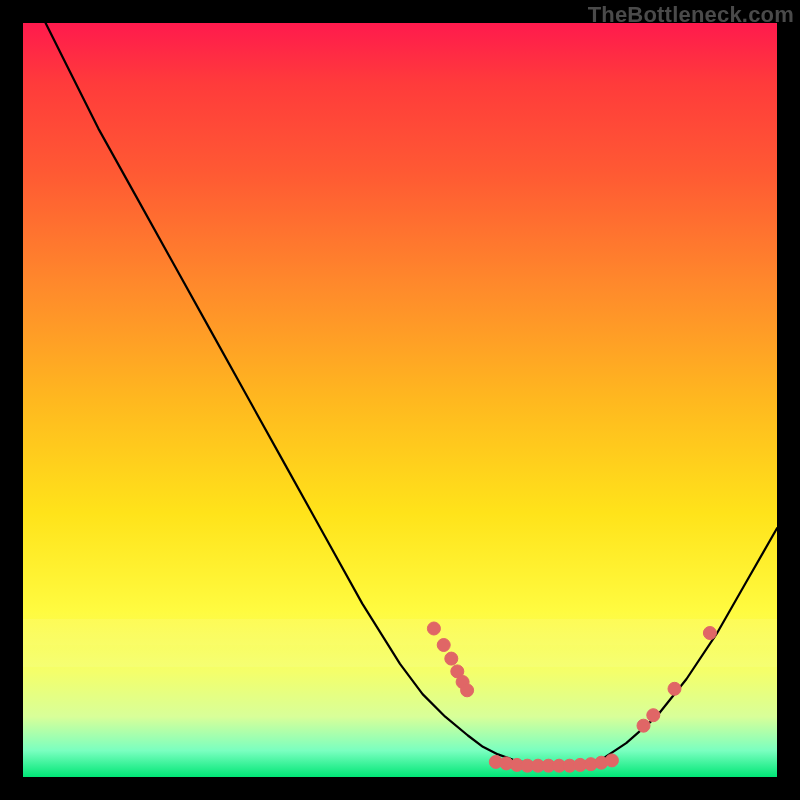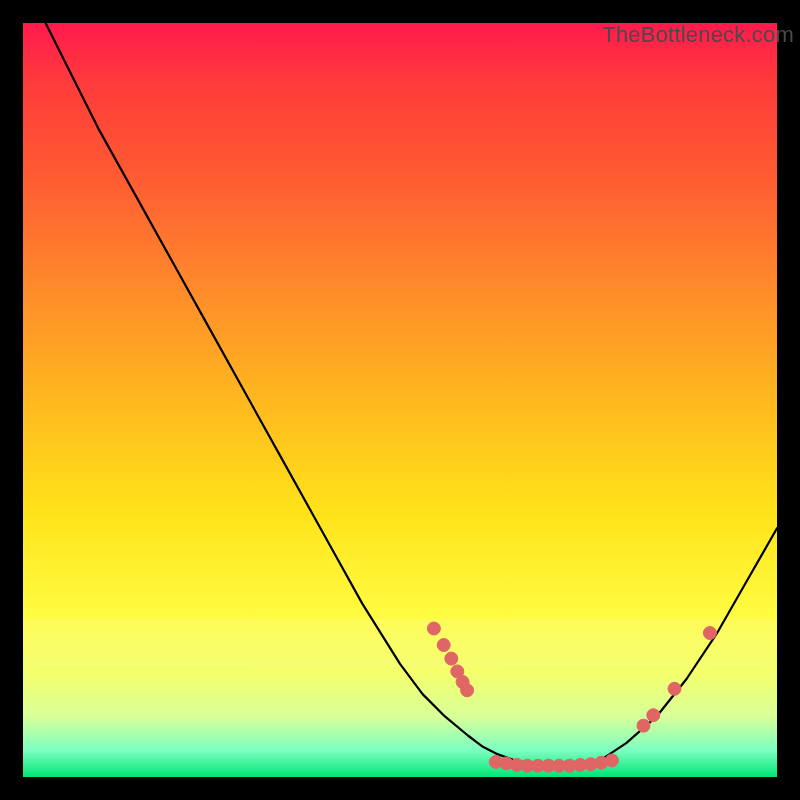--- a/index.html
+++ b/index.html
@@ -30,24 +30,23 @@
       #7affc0 96.5%,
       #00e676 100%
     );
   }
   .watermark {
     position: absolute;
     top: 2px;
     right: 6px;
     color: #4a4a4a;
     font-size: 22px;
-    font-weight: 400;
+    font-weight: 700;
     letter-spacing: 0.2px;
     user-select: none;
-    margin-top: 20px;
   }
   svg.plot {
     position: absolute;
     left: 0;
     top: 0;
     width: 754px;
     height: 754px;
     overflow: visible;
   }
   .curve {

